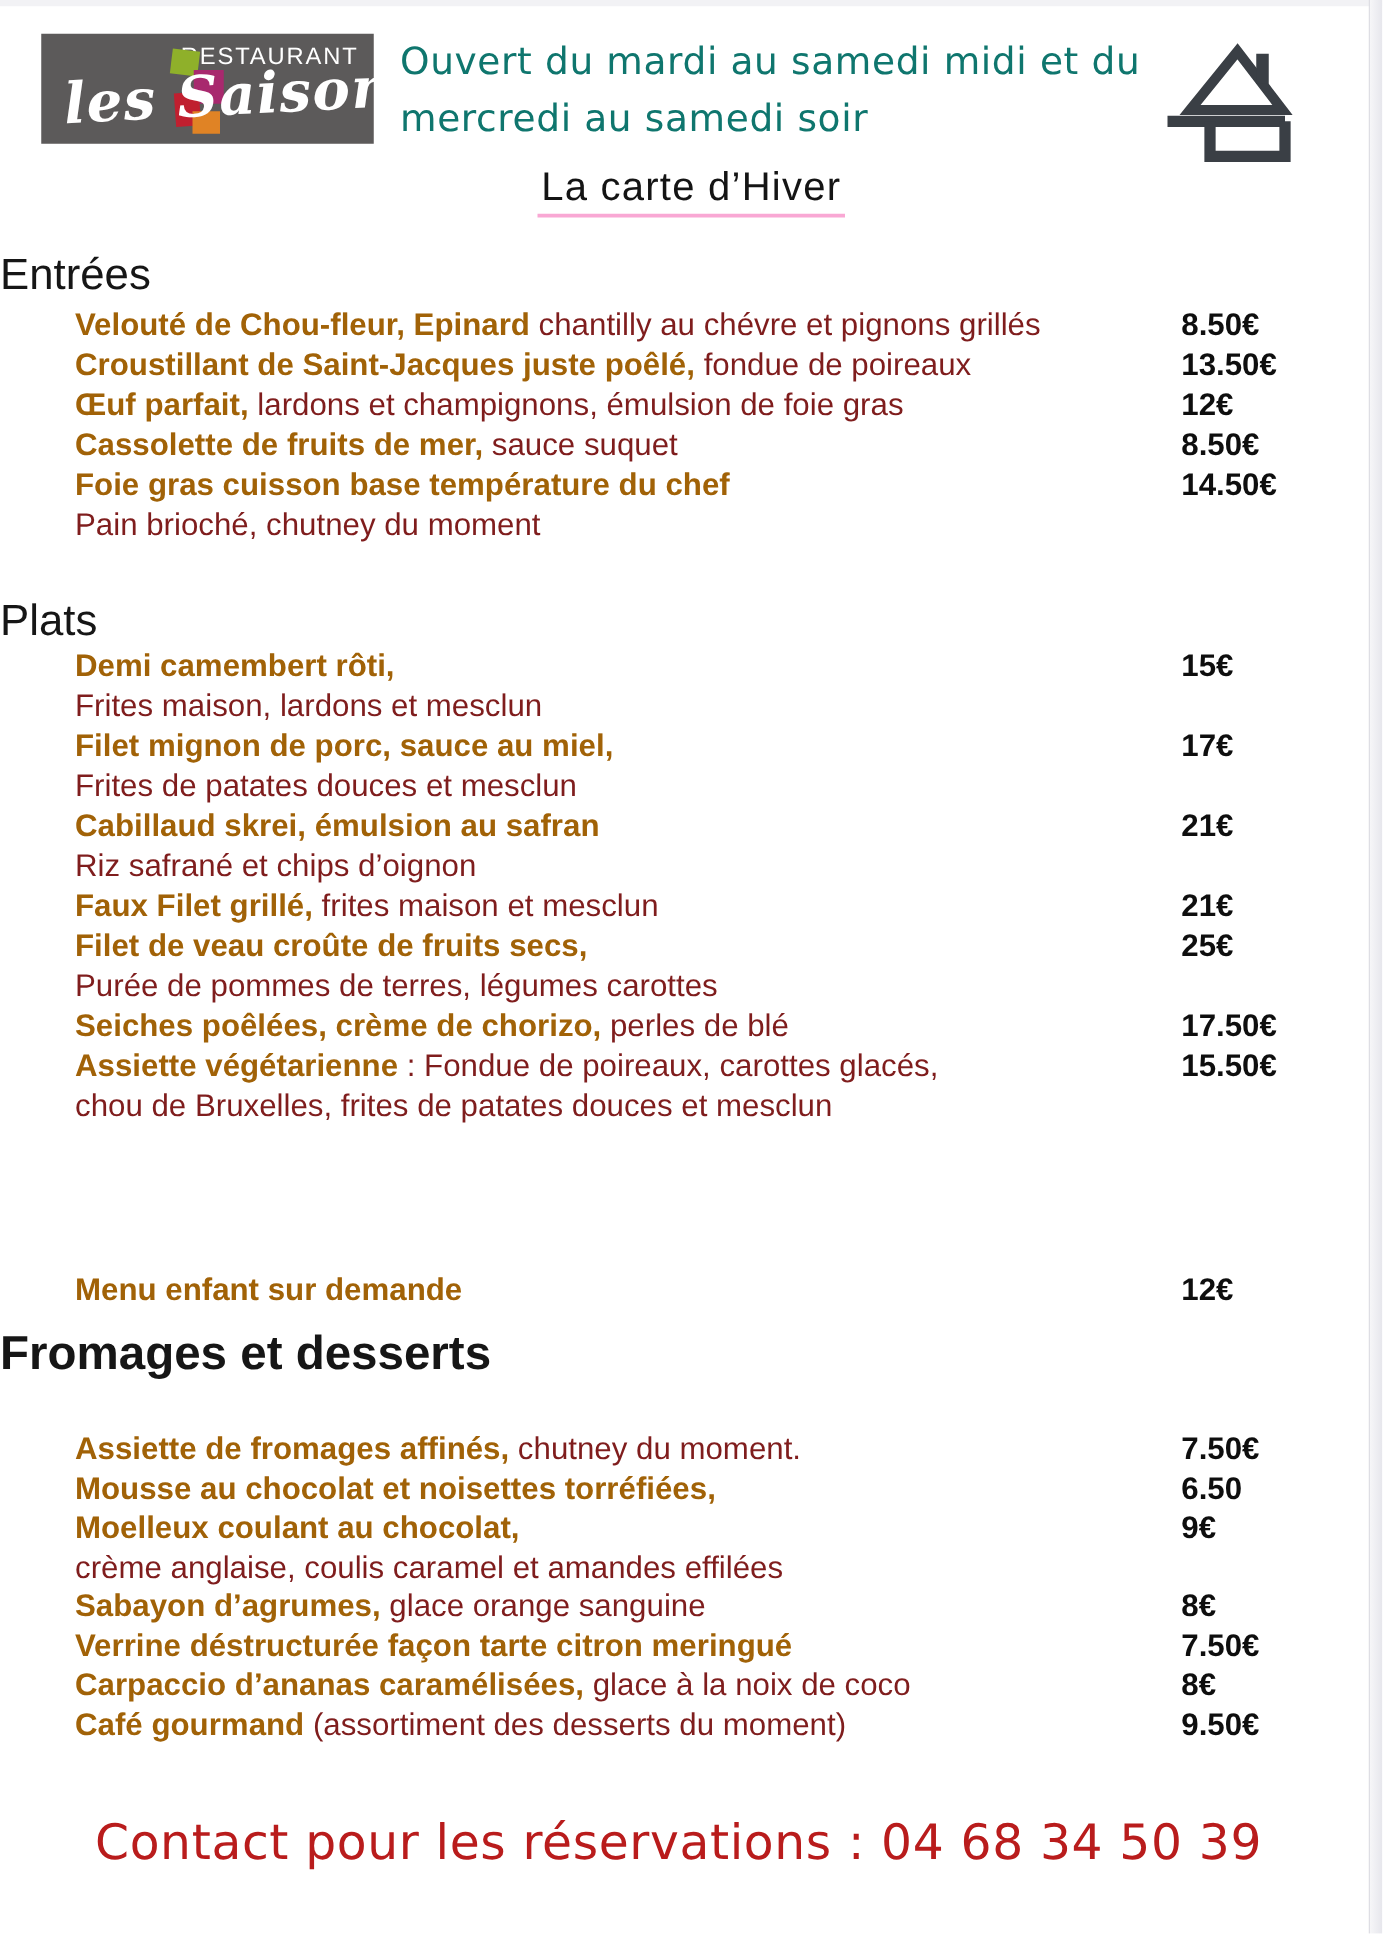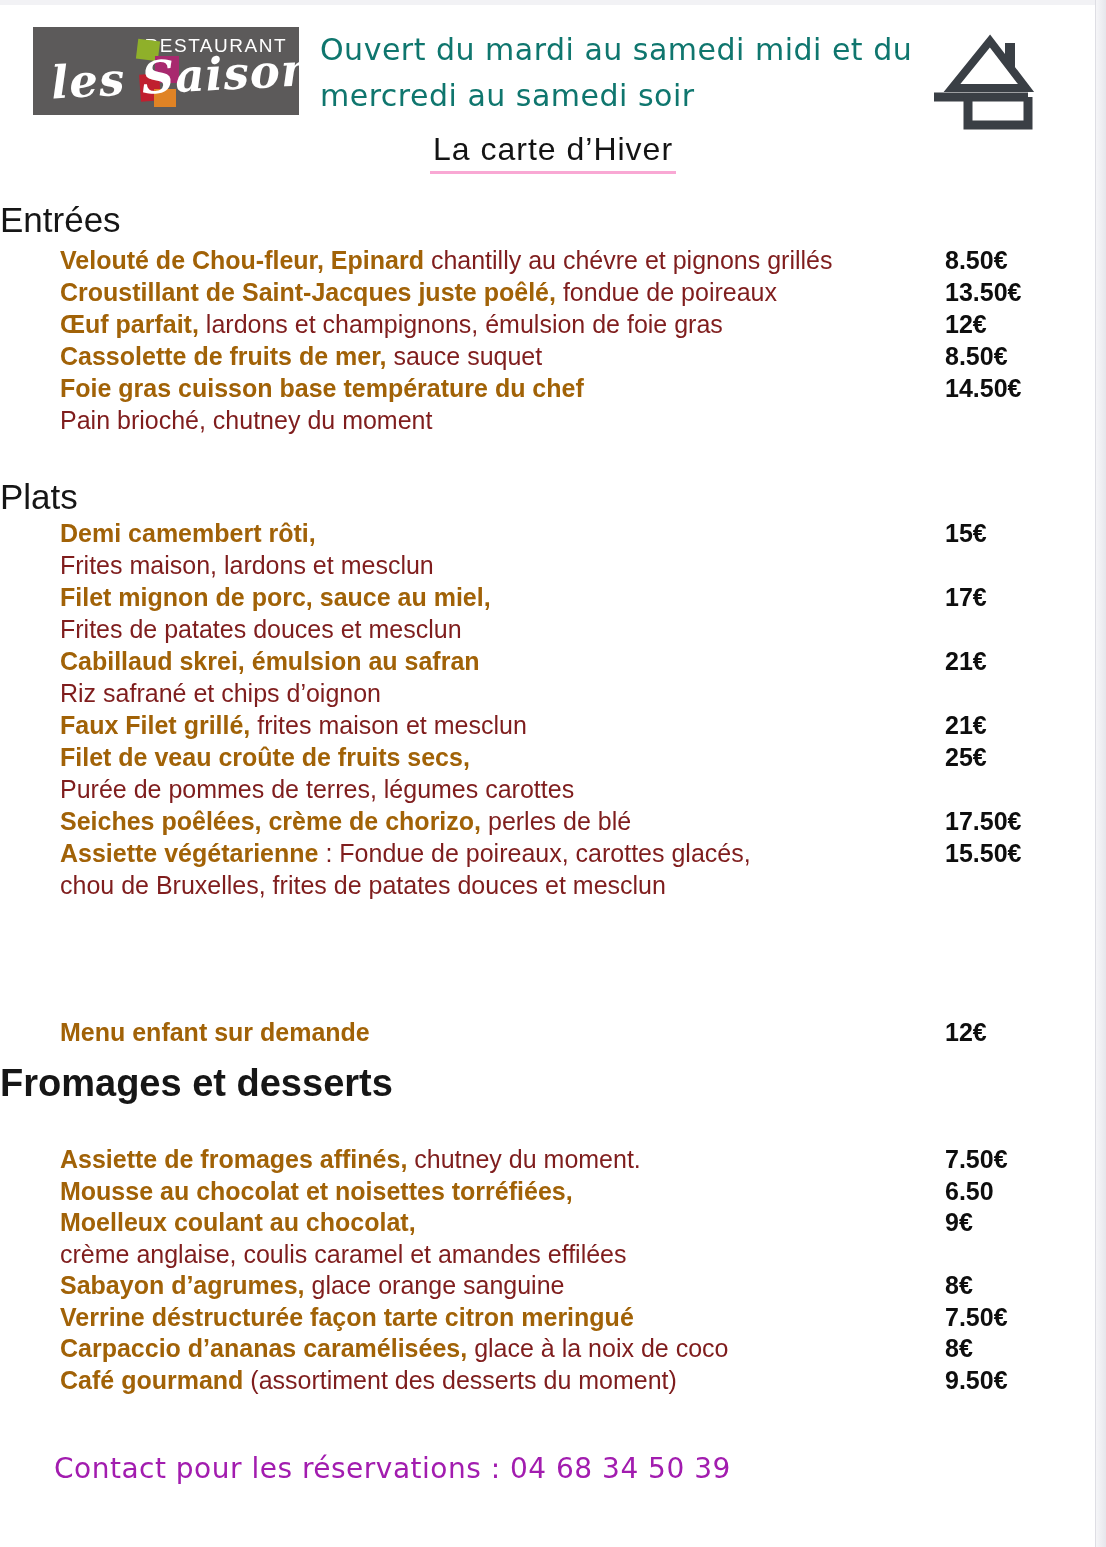--- a/index.html
+++ b/index.html
@@ -56,22 +56,22 @@
   #rows-menu-enfant { top:1016px; }
   #rows-desserts    { top:1144px; }
   .row { display:flex; height:32px; line-height:32px; font-size:25px; white-space:nowrap; }
   #rows-desserts .row { height:31.5px; line-height:31.5px; }
   .desc  { flex:1 1 auto; overflow:visible; color:#232323; }
   .desc .b { font-weight:700; color:#a16207; }
   .desc .r { font-weight:400; color:#7f1d1d; }
   .price { flex:0 0 86px; font-weight:700; color:#0e0e0e; text-align:left; }
 
   .footer {
-    position:absolute; left:54px; top:1452px;
-    font-family:"DejaVu Sans", sans-serif; font-size:28px; color:#a21caf;
+    position:absolute; left:76px; top:1452px;
+    font-family:"DejaVu Sans", sans-serif; font-size:39px; color:#b91c1c;
     letter-spacing:0.5px; white-space:nowrap;
   }
 </style>
 </head>
 <body>
 
 <div class="page">
   <div class="top-strip"></div>
   <div class="right-strip"></div>
 

